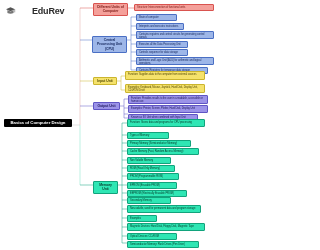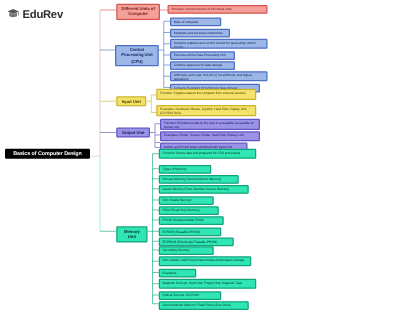--- a/index.html
+++ b/index.html
@@ -7,21 +7,21 @@
     width:217px;height:250px;
     background:#ffffff;
     font-family:"Liberation Sans", sans-serif;
     overflow:hidden;
     position:relative;
   }
   #canvas{position:absolute;left:0;top:0;width:217px;height:250px;}
   svg.links{position:absolute;left:0;top:0;width:217px;height:250px;pointer-events:none;}
 
   
-  .logo{position:absolute;left:5px;top:6px;display:flex;align-items:flex-start;gap:2px;}
+  .logo{position:absolute;left:5px;top:6px;display:flex;align-items:flex-start;gap:16px;}
   .cap{width:11px;height:11px;position:relative;}
   .cap svg{display:block;}
   .logo-text{font-size:9px;font-weight:bold;color:#2b2b2b;letter-spacing:-0.2px;line-height:11px;}
 
   
   .node{
     position:absolute;
     box-sizing:border-box;
     border-radius:1px;
     padding:1px 2px;

